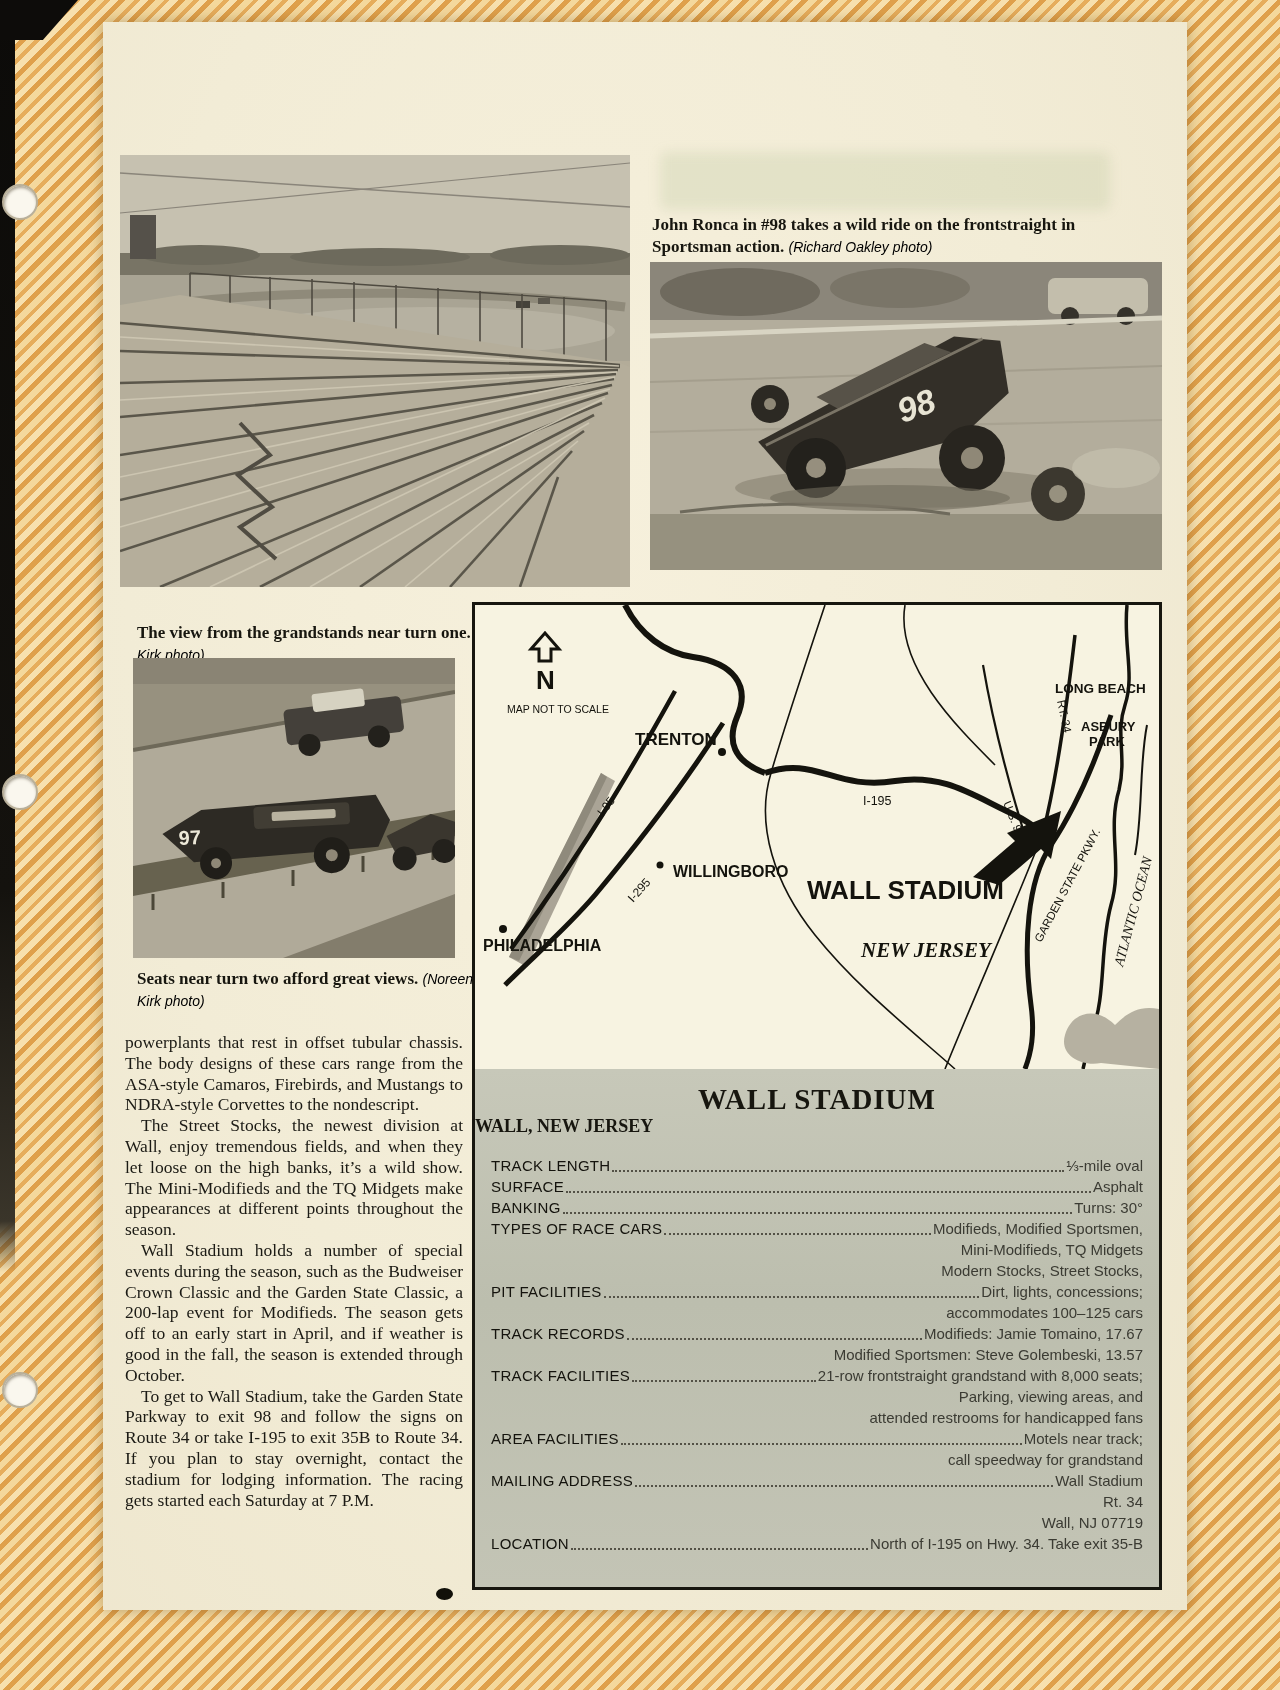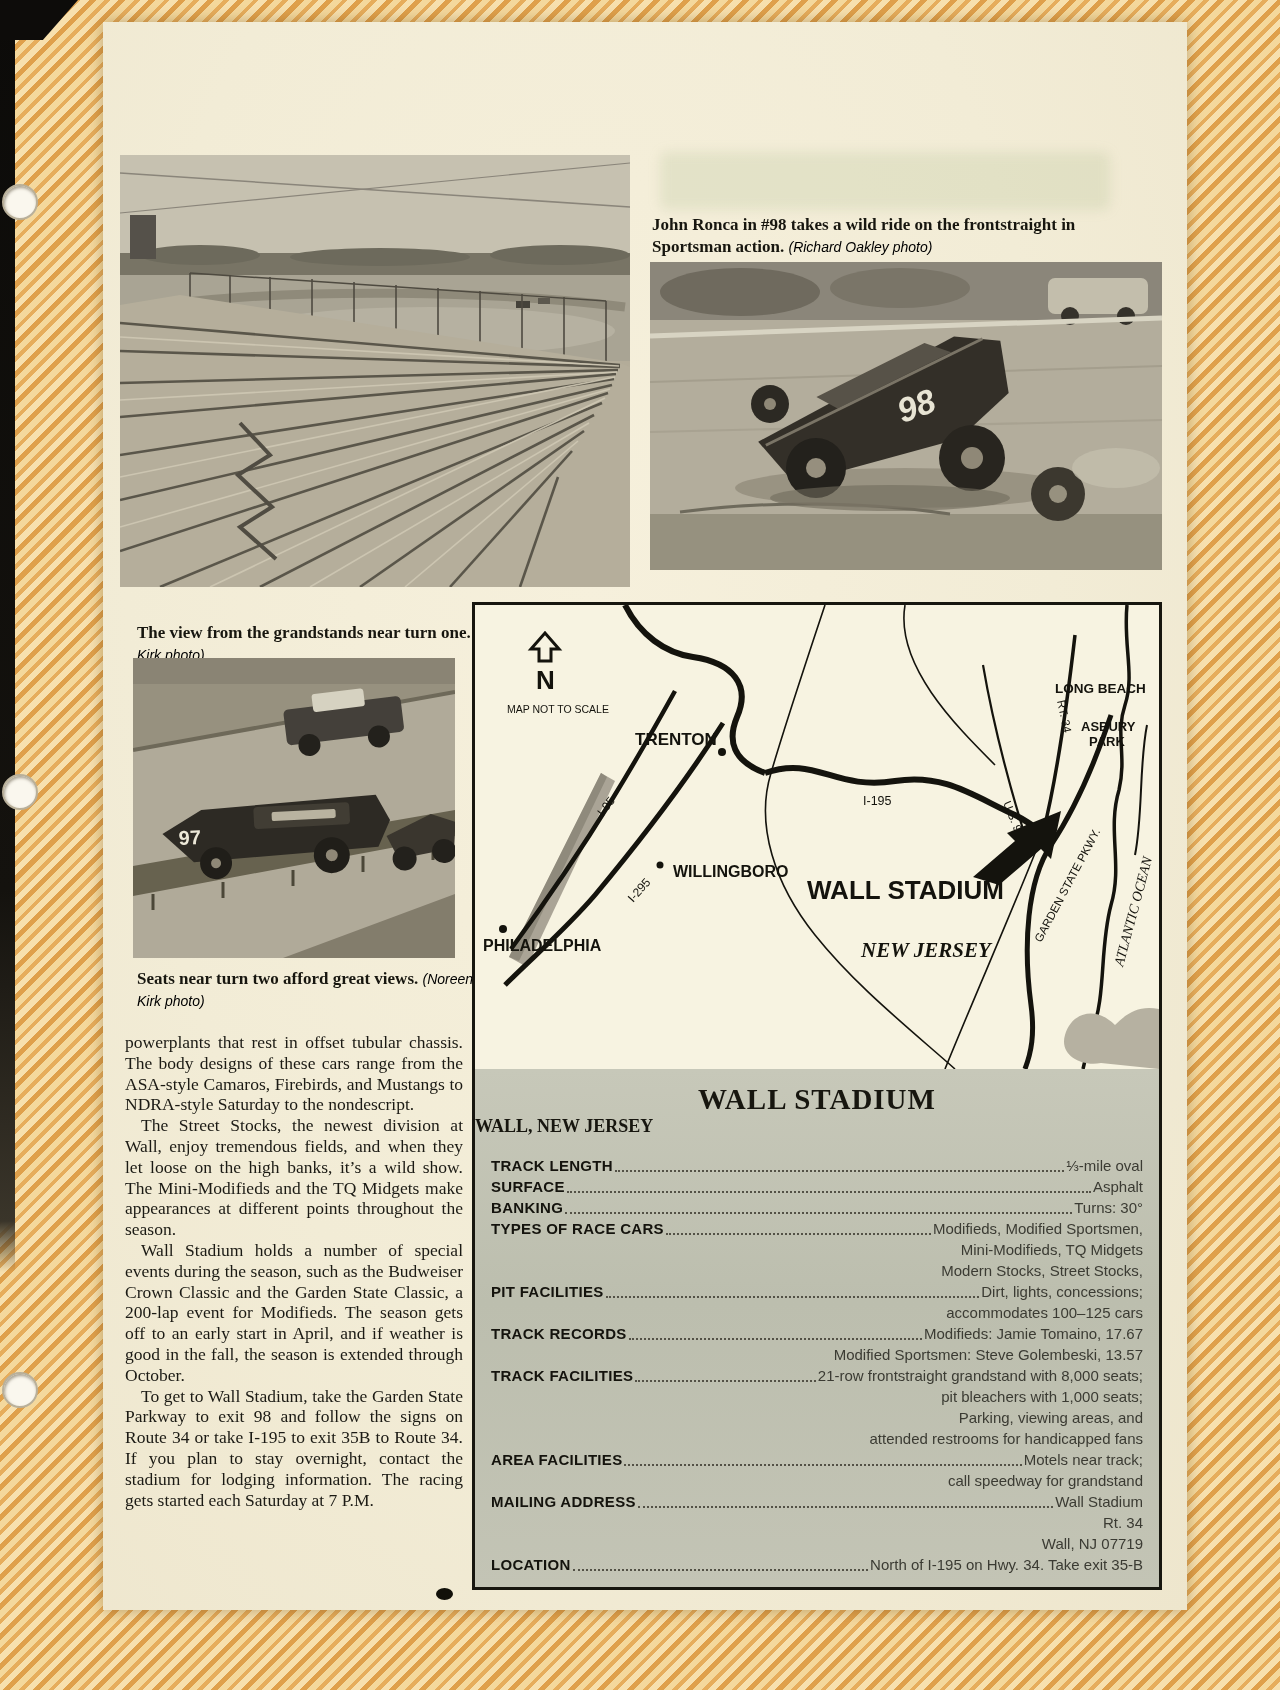--- a/index.html
+++ b/index.html
@@ -32,21 +32,21 @@
   .info{position:absolute;left:0;top:464px;width:684px;height:518px;
         background:linear-gradient(180deg,#c7c8b9 0%,#bcbeae 45%,#c3c4b5 100%);
         font-family:"Liberation Sans",sans-serif;}
   .info-title{font-family:"Liberation Serif",serif;font-weight:bold;font-size:29px;letter-spacing:1px;
               text-align:center;color:#17160f;padding-top:14px;line-height:32px;}
   .info-sub{font-family:"Liberation Serif",serif;font-weight:bold;font-size:18px;text-align:left;
             color:#17160f;line-height:22px;margin-bottom:18px;}
   .rows{padding:0 16px;}
   .irow{display:flex;align-items:flex-end;line-height:21px;font-size:15px;}
   .irow.cont{justify-content:flex-end;}
-  .ilabel{font-weight:bold;color:#14130d;letter-spacing:.3px;white-space:nowrap;}
+  .ilabel{font-weight:normal;color:#14130d;letter-spacing:.3px;white-space:nowrap;}
   .leader{flex:1 1 auto;border-bottom:2px dotted #535146;margin:0 2px 4px 2px;min-width:12px;}
   .ival{color:#3b3b33;white-space:nowrap;}
 
   .maplabel{font-family:"Liberation Sans",sans-serif;font-weight:bold;fill:#14130d;}
   .roadlabel{font-family:"Liberation Sans",sans-serif;fill:#14130d;}
   .serifital{font-family:"Liberation Serif",serif;font-style:italic;fill:#14130d;}
 </style>
 </head>
 <body>
 
@@ -195,21 +195,21 @@
   </g>
   <polygon points="150,300 322,236 322,300" fill="#837d6c"></polygon>
 </svg>
 
 <div class="caption" style="left:137px;top:968px;width:340px;">
   <span class="cap-main">Seats near turn two afford great views.</span>
   <span class="cap-credit">(Noreen Kirk photo)</span>
 </div>
 
 <div class="bodycol">
-  <p>powerplants that rest in offset tubular chassis. The body designs of these cars range from the ASA-style Camaros, Firebirds, and Mustangs to NDRA-style Saturday to the nondescript.</p>
+  <p>powerplants that rest in offset tubular chassis. The body designs of these cars range from the ASA-style Camaros, Firebirds, and Mustangs to NDRA-style Corvettes to the nondescript.</p>
   <p class="ind">The Street Stocks, the newest division at Wall, enjoy tremendous fields, and when they let loose on the high banks, it’s a wild show. The Mini-Modifieds and the TQ Midgets make appearances at different points throughout the season.</p>
   <p class="ind">Wall Stadium holds a number of special events during the season, such as the Budweiser Crown Classic and the Garden State Classic, a 200-lap event for Modifieds. The season gets off to an early start in April, and if weather is good in the fall, the season is extended through October.</p>
   <p class="ind">To get to Wall Stadium, take the Garden State Parkway to exit 98 and follow the signs on Route 34 or take I-195 to exit 35B to Route 34. If you plan to stay overnight, contact the stadium for lodging information. The racing gets started each Saturday at 7 P.M.</p>
 </div>
 <div class="endmark"></div>
 
 <div class="panel">
   <svg class="map" viewBox="0 0 684 464">
     <rect width="684" height="464" fill="#f7f3e1"></rect>
 
@@ -312,23 +312,20 @@
         </div>
       <div class="irow cont">
           <span class="ival">Modified Sportsmen: Steve Golembeski, 13.57</span>
         </div>
       <div class="irow">
           <span class="ilabel">TRACK FACILITIES</span>
           <span class="leader"></span>
           <span class="ival">21-row frontstraight grandstand with 8,000 seats;</span>
         </div>
       <div class="irow cont">
-          <span class="ival">pit bleachers with 1,000 seats;</span>
-        </div>
-      <div class="irow cont">
           <span class="ival">Parking, viewing areas, and</span>
         </div>
       <div class="irow cont">
           <span class="ival">attended restrooms for handicapped fans</span>
         </div>
       <div class="irow">
           <span class="ilabel">AREA FACILITIES</span>
           <span class="leader"></span>
           <span class="ival">Motels near track;</span>
         </div>

